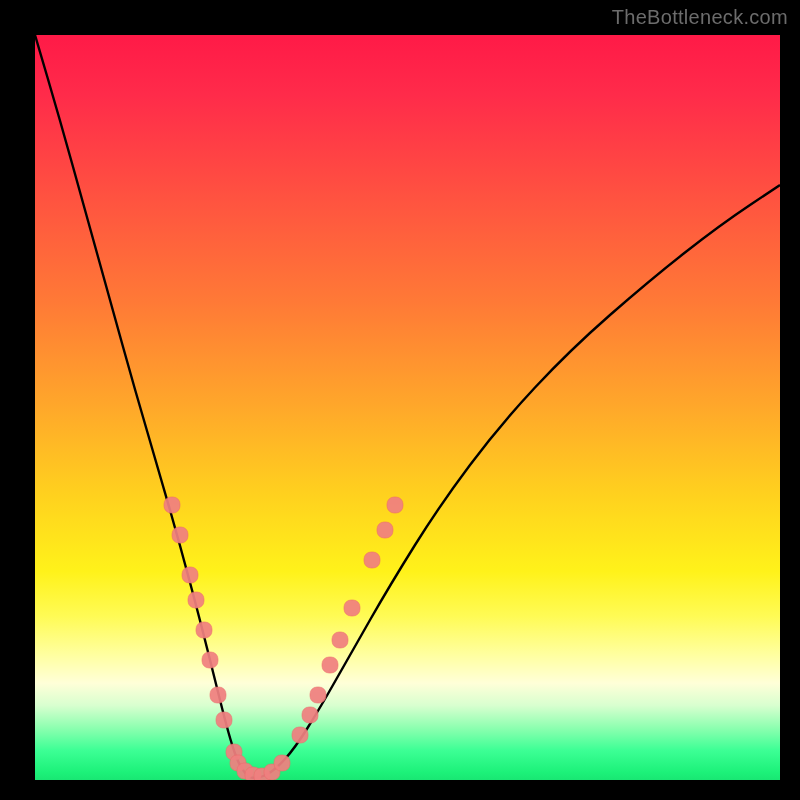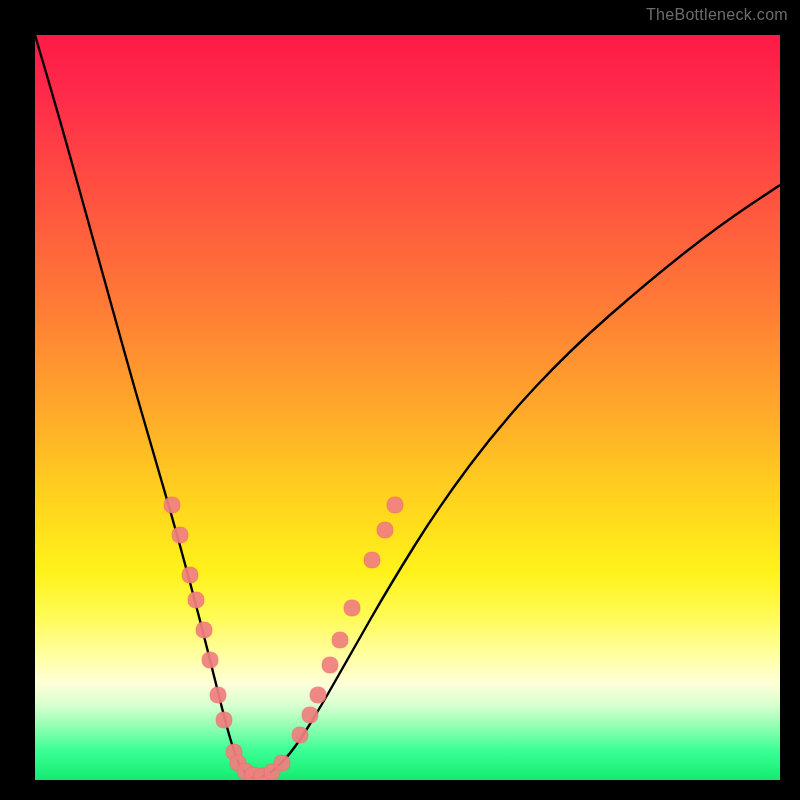--- a/index.html
+++ b/index.html
@@ -47,21 +47,21 @@
       #3dff95 96%,
       #1cf179 99%,
       #19e673 100%
     );
   }
   .watermark {
     position: absolute;
     top: 6px;
     right: 12px;
     color: #6c6c6c;
-    font-size: 16px;
+    font-size: 20px;
     font-weight: 500;
     letter-spacing: 0.3px;
     user-select: none;
   }
   svg {
     position: absolute;
     inset: 0;
   }
 </style>
 </head>

